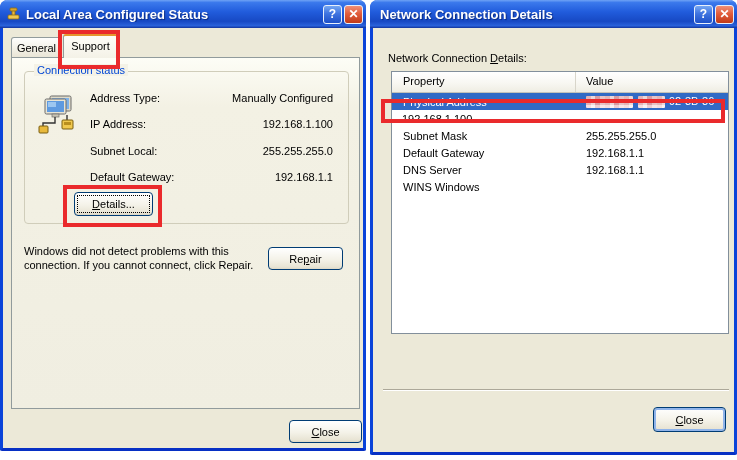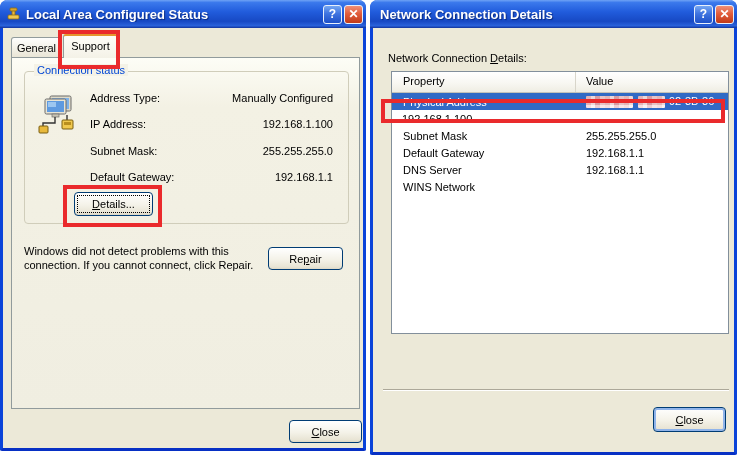--- a/index.html
+++ b/index.html
@@ -110,21 +110,21 @@
           <rect x="25" y="27" width="11" height="9" rx="1" fill="#F0C84E" stroke="#7A5E10"></rect>
           <rect x="27" y="29" width="7" height="3" fill="#B98E1E"></rect>
         </svg>
 
         <span class="kv-label" style="left:65px;top:20px;">Address Type:</span>
         <span class="kv-value" style="top:20px;">Manually Configured</span>
 
         <span class="kv-label" style="left:65px;top:46px;">IP Address:</span>
         <span class="kv-value" style="top:46px;">192.168.1.100</span>
 
-        <span class="kv-label" style="left:65px;top:73px;">Subnet Mask:</span>
+        <span class="kv-label" style="left:65px;top:73px;">Subnet Local:</span>
         <span class="kv-value" style="top:73px;">255.255.255.0</span>
 
         <span class="kv-label" style="left:65px;top:99px;">Default Gateway:</span>
         <span class="kv-value" style="top:99px;">192.168.1.1</span>
 
         <div class="xpbtn focused" style="left:49px;top:120px;width:79px;height:24px;">
           <span><u>D</u>etails...</span>
         </div>
       </div>
 
@@ -174,21 +174,21 @@
       </div>
       <div class="lv-row">
         <span class="lv-cell-prop">Default Gateway</span>
         <span class="lv-cell-val">192.168.1.1</span>
       </div>
       <div class="lv-row">
         <span class="lv-cell-prop">DNS Server</span>
         <span class="lv-cell-val">192.168.1.1</span>
       </div>
       <div class="lv-row">
-        <span class="lv-cell-prop">WINS Network</span>
+        <span class="lv-cell-prop">WINS Windows</span>
         <span class="lv-cell-val"></span>
       </div>
     </div>
 
     <div class="separator" style="left:10px;top:389px;width:346px;"></div>
 
     <div class="xpbtn defaulted" style="left:280px;top:407px;width:73px;height:25px;">
       <span><u>C</u>lose</span>
     </div>
 

